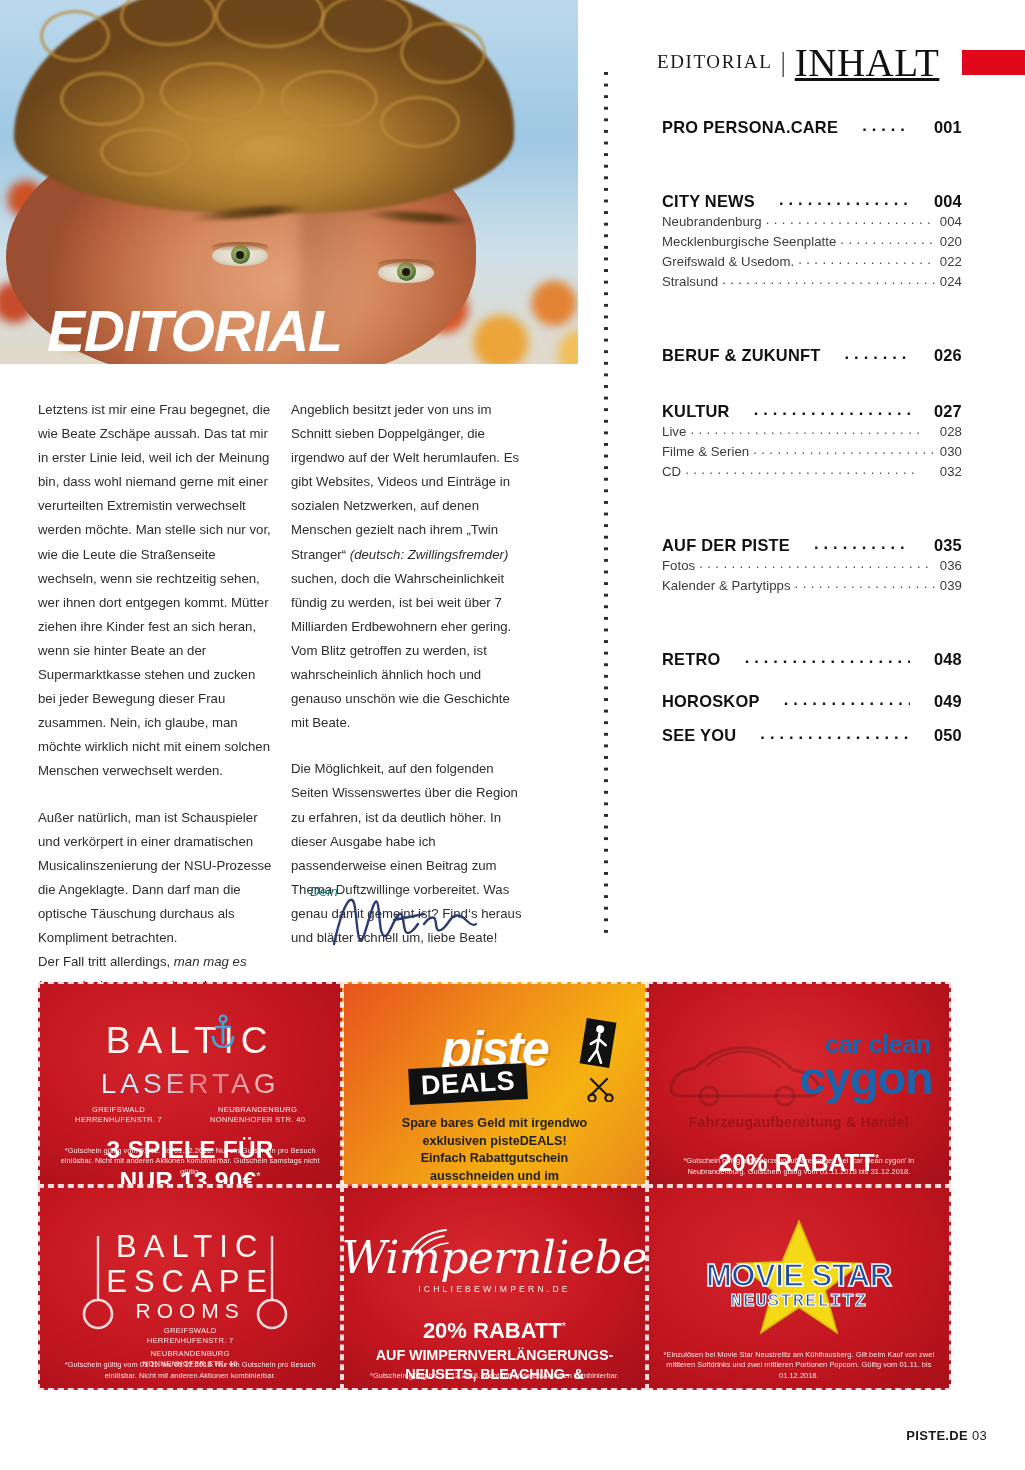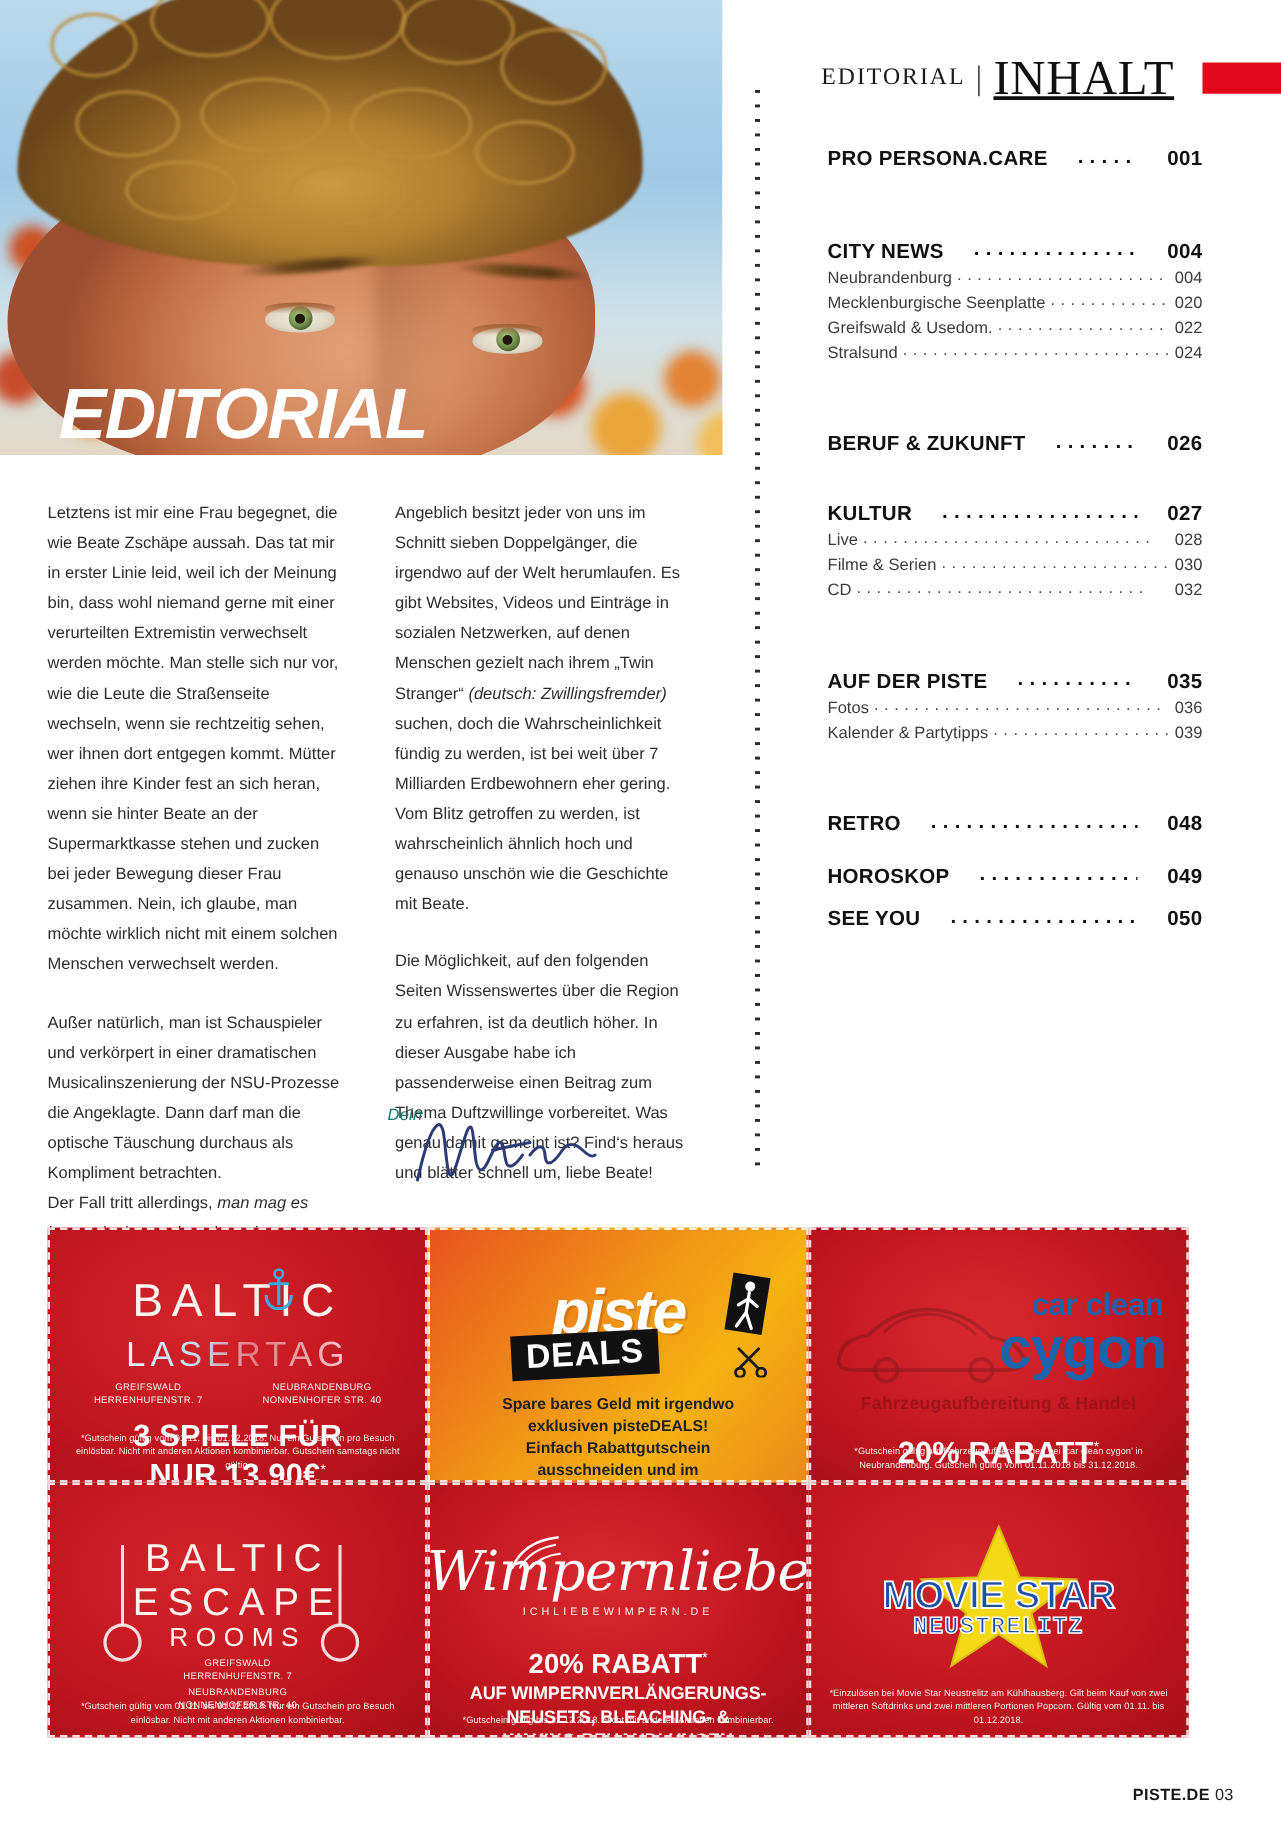--- a/index.html
+++ b/index.html
@@ -153,21 +153,21 @@
   .toc-num { white-space: nowrap; }
 
   .gap-lg { height: 52px; }
   .gap-md { height: 34px; }
   .gap-sm { height: 20px; }
   .gap-xs { height: 12px; }
 
   
   .cols {
     position: absolute; left: 38px; top: 398px; width: 530px;
-    display: flex; gap: 41px;
+    display: flex; gap: 16px;
   }
   .col { width: 237px; }
   .col p {
     font-size: 13.2px; line-height: 24.1px; color: #2d2d2d;
     text-align: left; margin-bottom: 22px; letter-spacing: .01px;
   }
   .col p:last-child { margin-bottom: 0; }
   .col em { font-style: italic; }
 
   .sign {

